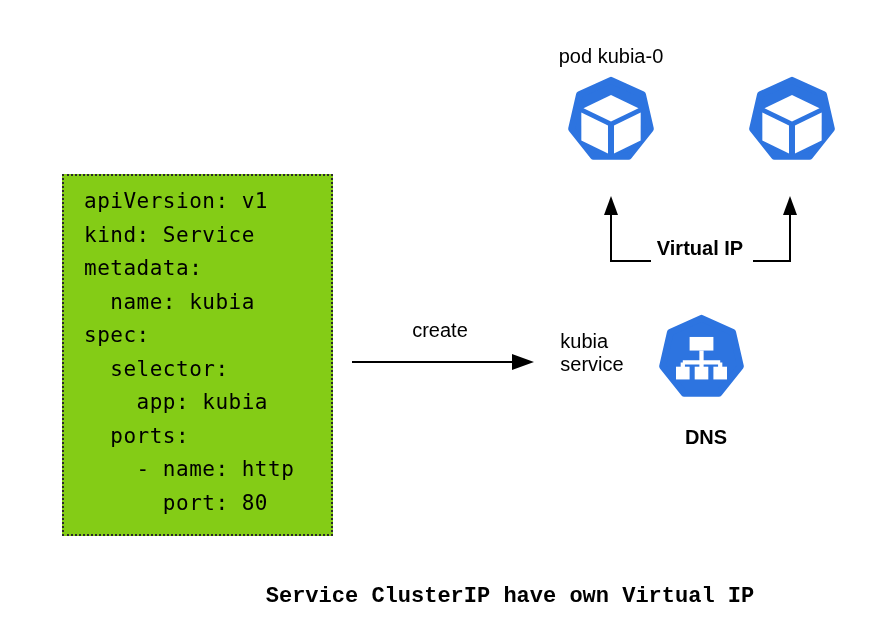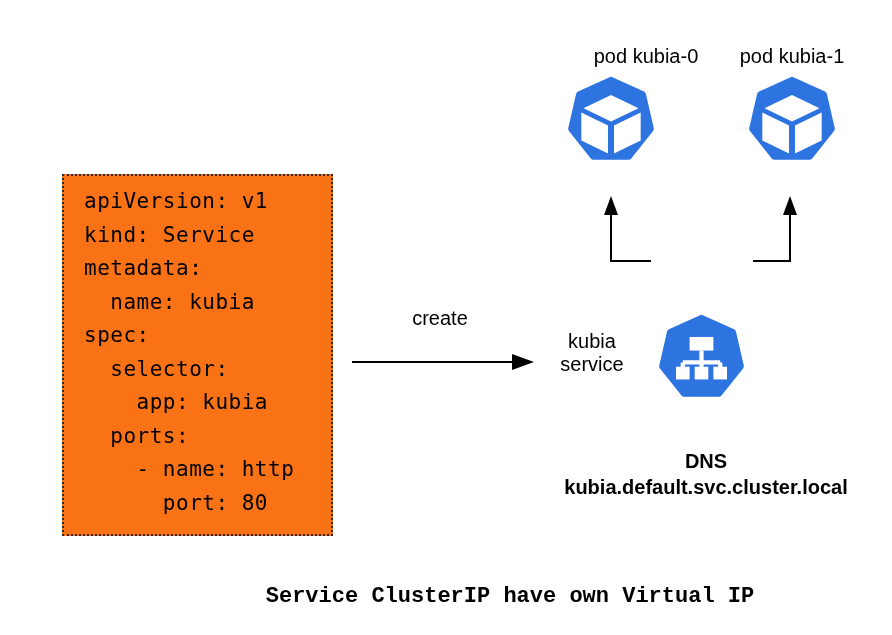--- a/index.html
+++ b/index.html
@@ -19,34 +19,34 @@
   .bold { font-weight: bold; }
   .tc { text-align: center; }
   .overlay { position: absolute; left: 0; top: 0; width: 892px; height: 635px; }
 
   .yaml-box {
     position: absolute;
     left: 62px; top: 174px;
     width: 271px; height: 362px;
     border: 2px dotted #2b2b2b;
     box-sizing: border-box;
-    background: #f97316;
+    background: #84cc16;
   }
   .yaml-box pre {
     margin: 0;
     padding: 9px 0 0 20px;
     font-family: "DejaVu Sans Mono", monospace;
     font-size: 21px;
     line-height: 33.5px;
     letter-spacing: 0.5px;
     color: #000000;
     white-space: pre;
   }
   .virtual-ip-block { line-height: 25px; font-size: 20px; }
-  .service-label { line-height: 23px; font-size: 20px; white-space: pre-line; text-align: center; }
+  .service-label { line-height: 23px; font-size: 20px; white-space: pre-line; }
   .dns-block { line-height: 26px; font-size: 20px; }
   .caption { font-size: 22px; font-family: Liberation Mono, monospace; }
 </style>
 </head>
 <body>
 
 <div class="canvas">
 
   <svg class="overlay" viewBox="0 0 892 635" aria-hidden="true">
     <defs>
@@ -91,32 +91,31 @@
 metadata:
   name: kubia
 spec:
   selector:
     app: kubia
   ports:
     - name: http
       port: 80</pre>
   </div>
 
-  <div class="abs cx label" style="left:440px; top:306px;">create</div>
+  <div class="abs cx label" style="left:440px; top:318px;">create</div>
 
-  <div class="abs cx label" style="left:646px; top:44px;">pod kubia-0</div>
+  <div class="abs cx label" style="left:611px; top:44px;">pod kubia-0</div>
 
-  <div class="abs cx label" style="left:792px; top:44px;">pod kubia-1</div>
 
   <div class="abs cx tc bold virtual-ip-block" style="left:700px; top:236px;">
+    <div>Virtual IP</div>
   </div>
 
   <div class="abs cx service-label" style="left:592px; top:330px;">kubia
 service</div>
 
-  <div class="abs cx tc bold dns-block" style="left:706px; top:424px;margin-top:24px;">
+  <div class="abs cx tc bold dns-block" style="left:706px; top:424px;">
     <div>DNS</div>
-    <div>kubia.default.svc.cluster.local</div>
   </div>
 
   <div class="abs cx bold caption" style="left:510px; top:584px;">Service ClusterIP have own Virtual IP</div>
 
 </div>
 
 </body></html>

